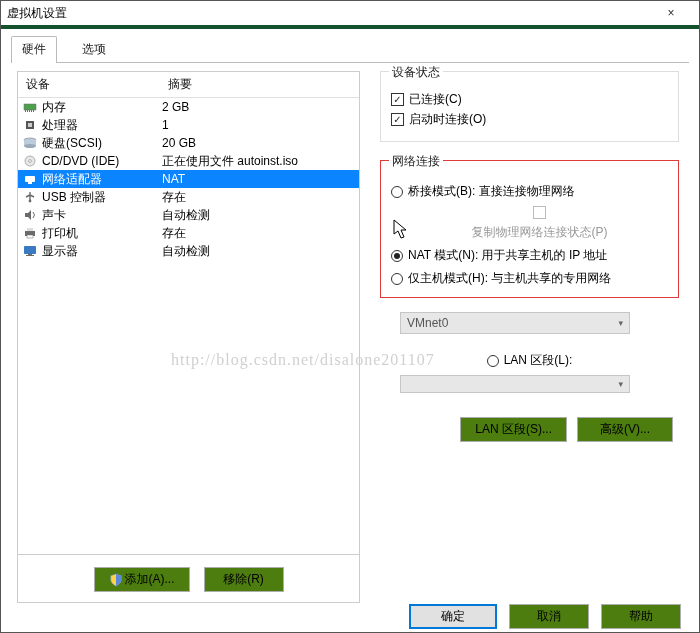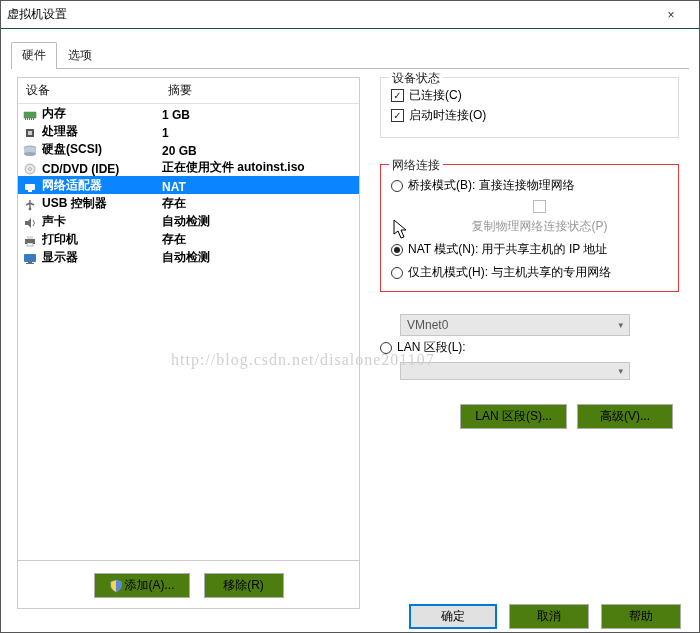--- a/index.html
+++ b/index.html
@@ -1,42 +1,42 @@
 <!DOCTYPE html>
 <html><head>
 <meta charset="utf-8">
 <style>
   * { box-sizing: border-box; font-family: "Microsoft YaHei", "Segoe UI", sans-serif; font-size: 12px; }
   body { margin: 0; background: #fff; width: 700px; height: 633px; border: 1px solid #555; position: relative; overflow: hidden; }
-  .titlebar { height: 28px; display: flex; align-items: center; padding: 0 6px; background: #fff; border-bottom: 1px solid #14532d; }
+  .titlebar { height: 28px; display: flex; align-items: center; padding: 0 6px; background: #fff; border-bottom: 4px solid #14532d; }
   .titlebar .title { flex: 1; font-size: 12px; color: #000; }
   .titlebar .close { width: 44px; height: 28px; display:flex; align-items:center; justify-content:center; font-size: 16px; color:#333; cursor:pointer; }
   .content { padding: 6px 10px 0 10px; position:relative; height: calc(100% - 28px); }
-  .tabs { display:flex; border-bottom: 1px solid #bbb; gap:0;margin-top:6px; }
+  .tabs { display:flex; border-bottom: 1px solid #bbb; gap:14px; }
   .tab { padding: 4px 10px 5px 10px; border:1px solid transparent; border-bottom:none; position:relative; top:1px; cursor:pointer; color:#222; }
   .tab.active { border-color:#bbb; background:#fff; border-top-left-radius:2px; border-top-right-radius:2px; }
   .body { display:flex; height: 540px; }
   .left { width: 355px; padding: 8px 6px 0 6px; display:flex; flex-direction:column; }
   .right { flex:1; padding: 8px 10px 0 14px; position:relative; }
   .dev-table { border:1px solid #ccc; border-bottom:none; flex:1; overflow:hidden; background:#fff; }
   .dev-header { display:flex; border-bottom:1px solid #e0e0e0; background:#fff; }
   .dev-header .col { padding:4px 8px; font-weight:normal; color:#111; }
   .col-d { width: 142px; }
   .col-s { flex:1; }
   .dev-body { }
-  .dev-row { display:flex; align-items:flex-end; height:18px; padding: 0 4px; cursor:default; white-space:nowrap;font-weight:bold; }
+  .dev-row { display:flex; align-items:center; height:18px; padding: 0 4px; cursor:default; white-space:nowrap; }
   .dev-row.selected { background:#0a84ff; color:#fff; }
   .dev-row .ic { width:16px; height:14px; margin-right:4px; display:flex; align-items:center; justify-content:center; }
   .dev-row .dname { width:120px; overflow:hidden; text-overflow:ellipsis; }
   .dev-row .ds { flex:1; overflow:hidden; text-overflow:ellipsis; }
   .left-bottom { border:1px solid #ccc; border-top:1px solid #ccc; padding: 12px 0 10px 0; display:flex; justify-content:center; gap:14px; }
   .btn { border:1px solid #adadad; background:#4d7c0f; padding:3px 14px; cursor:pointer; min-width:80px; text-align:center; }
   .btn.primary { border:2px solid #0078d7; background:#e1e1e1; padding:2px 30px; }
   .btn.wide { min-width: 96px; }
-  .fieldset { border:1px solid #ddd; padding: 6px 10px 10px 10px; position:relative; margin-bottom:26px; }
+  .fieldset { border:1px solid #ddd; padding: 16px 10px 10px 10px; position:relative; margin-bottom:18px; }
   .fieldset-legend { position:absolute; top:-8px; left:8px; background:#fff; padding:0 3px; color:#222; }
   .chk-row { display:flex; align-items:center; gap:5px; margin:3px 0; }
   .chk { width:13px; height:13px; border:1px solid #333; display:flex; align-items:center; justify-content:center; font-size:10px; line-height:1; color:#222; }
   .radio-row { display:flex; align-items:center; gap:5px; margin:6px 0; }
   .radio { width:12px; height:12px; border:1px solid #333; border-radius:50%; display:flex; align-items:center; justify-content:center; flex-shrink:0; }
   .radio .dot { width:6px; height:6px; border-radius:50%; background:#222; }
   .sub { margin-left:20px; color:#999;flex-direction:column; }
   .sub .chk { border-color:#bbb; }
   .select-fake { border:1px solid #c6c6c6; background:#e7e7e7; color:#555; padding:3px 6px; display:flex; justify-content:space-between; align-items:center; width: 230px; margin-left:20px; }
   .select-fake .arrow { font-size:9px; color:#666; }
@@ -79,21 +79,21 @@
                 <svg width="14" height="12">
                   <rect x="1" y="3" width="12" height="6" fill="#4da04d" stroke="#6b6b6b" stroke-width="0.5"></rect>
                   <rect x="2" y="9" width="1" height="2" fill="#6b6b6b"></rect>
                   <rect x="4" y="9" width="1" height="2" fill="#6b6b6b"></rect>
                   <rect x="6" y="9" width="1" height="2" fill="#6b6b6b"></rect>
                   <rect x="8" y="9" width="1" height="2" fill="#6b6b6b"></rect>
                   <rect x="10" y="9" width="1" height="2" fill="#6b6b6b"></rect>
                 </svg>
               </span>
               <span class="dname">内存</span>
-              <span class="ds">1 GB</span>
+              <span class="ds">2 GB</span>
             </div>
             <div class="dev-row">
               <span class="ic">
                 <svg width="14" height="12">
                   <rect x="3" y="2" width="8" height="8" fill="#555"></rect>
                   <rect x="5" y="4" width="4" height="4" fill="#ccc"></rect>
                 </svg>
               </span>
               <span class="dname">处理器</span>
               <span class="ds">1</span>
@@ -223,21 +223,21 @@
           <span>仅主机模式(H): 与主机共享的专用网络</span>
         </div>
 
       </div>
 
       <div class="select-fake" style="margin-top:-4px;">
         <span>VMnet0</span>
         <span class="arrow">▾</span>
       </div>
 
-      <div class="radio-row" style="margin-top:3px;">
+      <div class="radio-row" style="margin-top:18px;justify-content:center;">
         <span class="radio"></span>
         <span>LAN 区段(L):</span>
       </div>
       <div class="select-fake">
         <span></span>
         <span class="arrow">▾</span>
       </div>
 
       <div class="right-lan-buttons">
         <div class="btn wide">LAN 区段(S)...</div>

